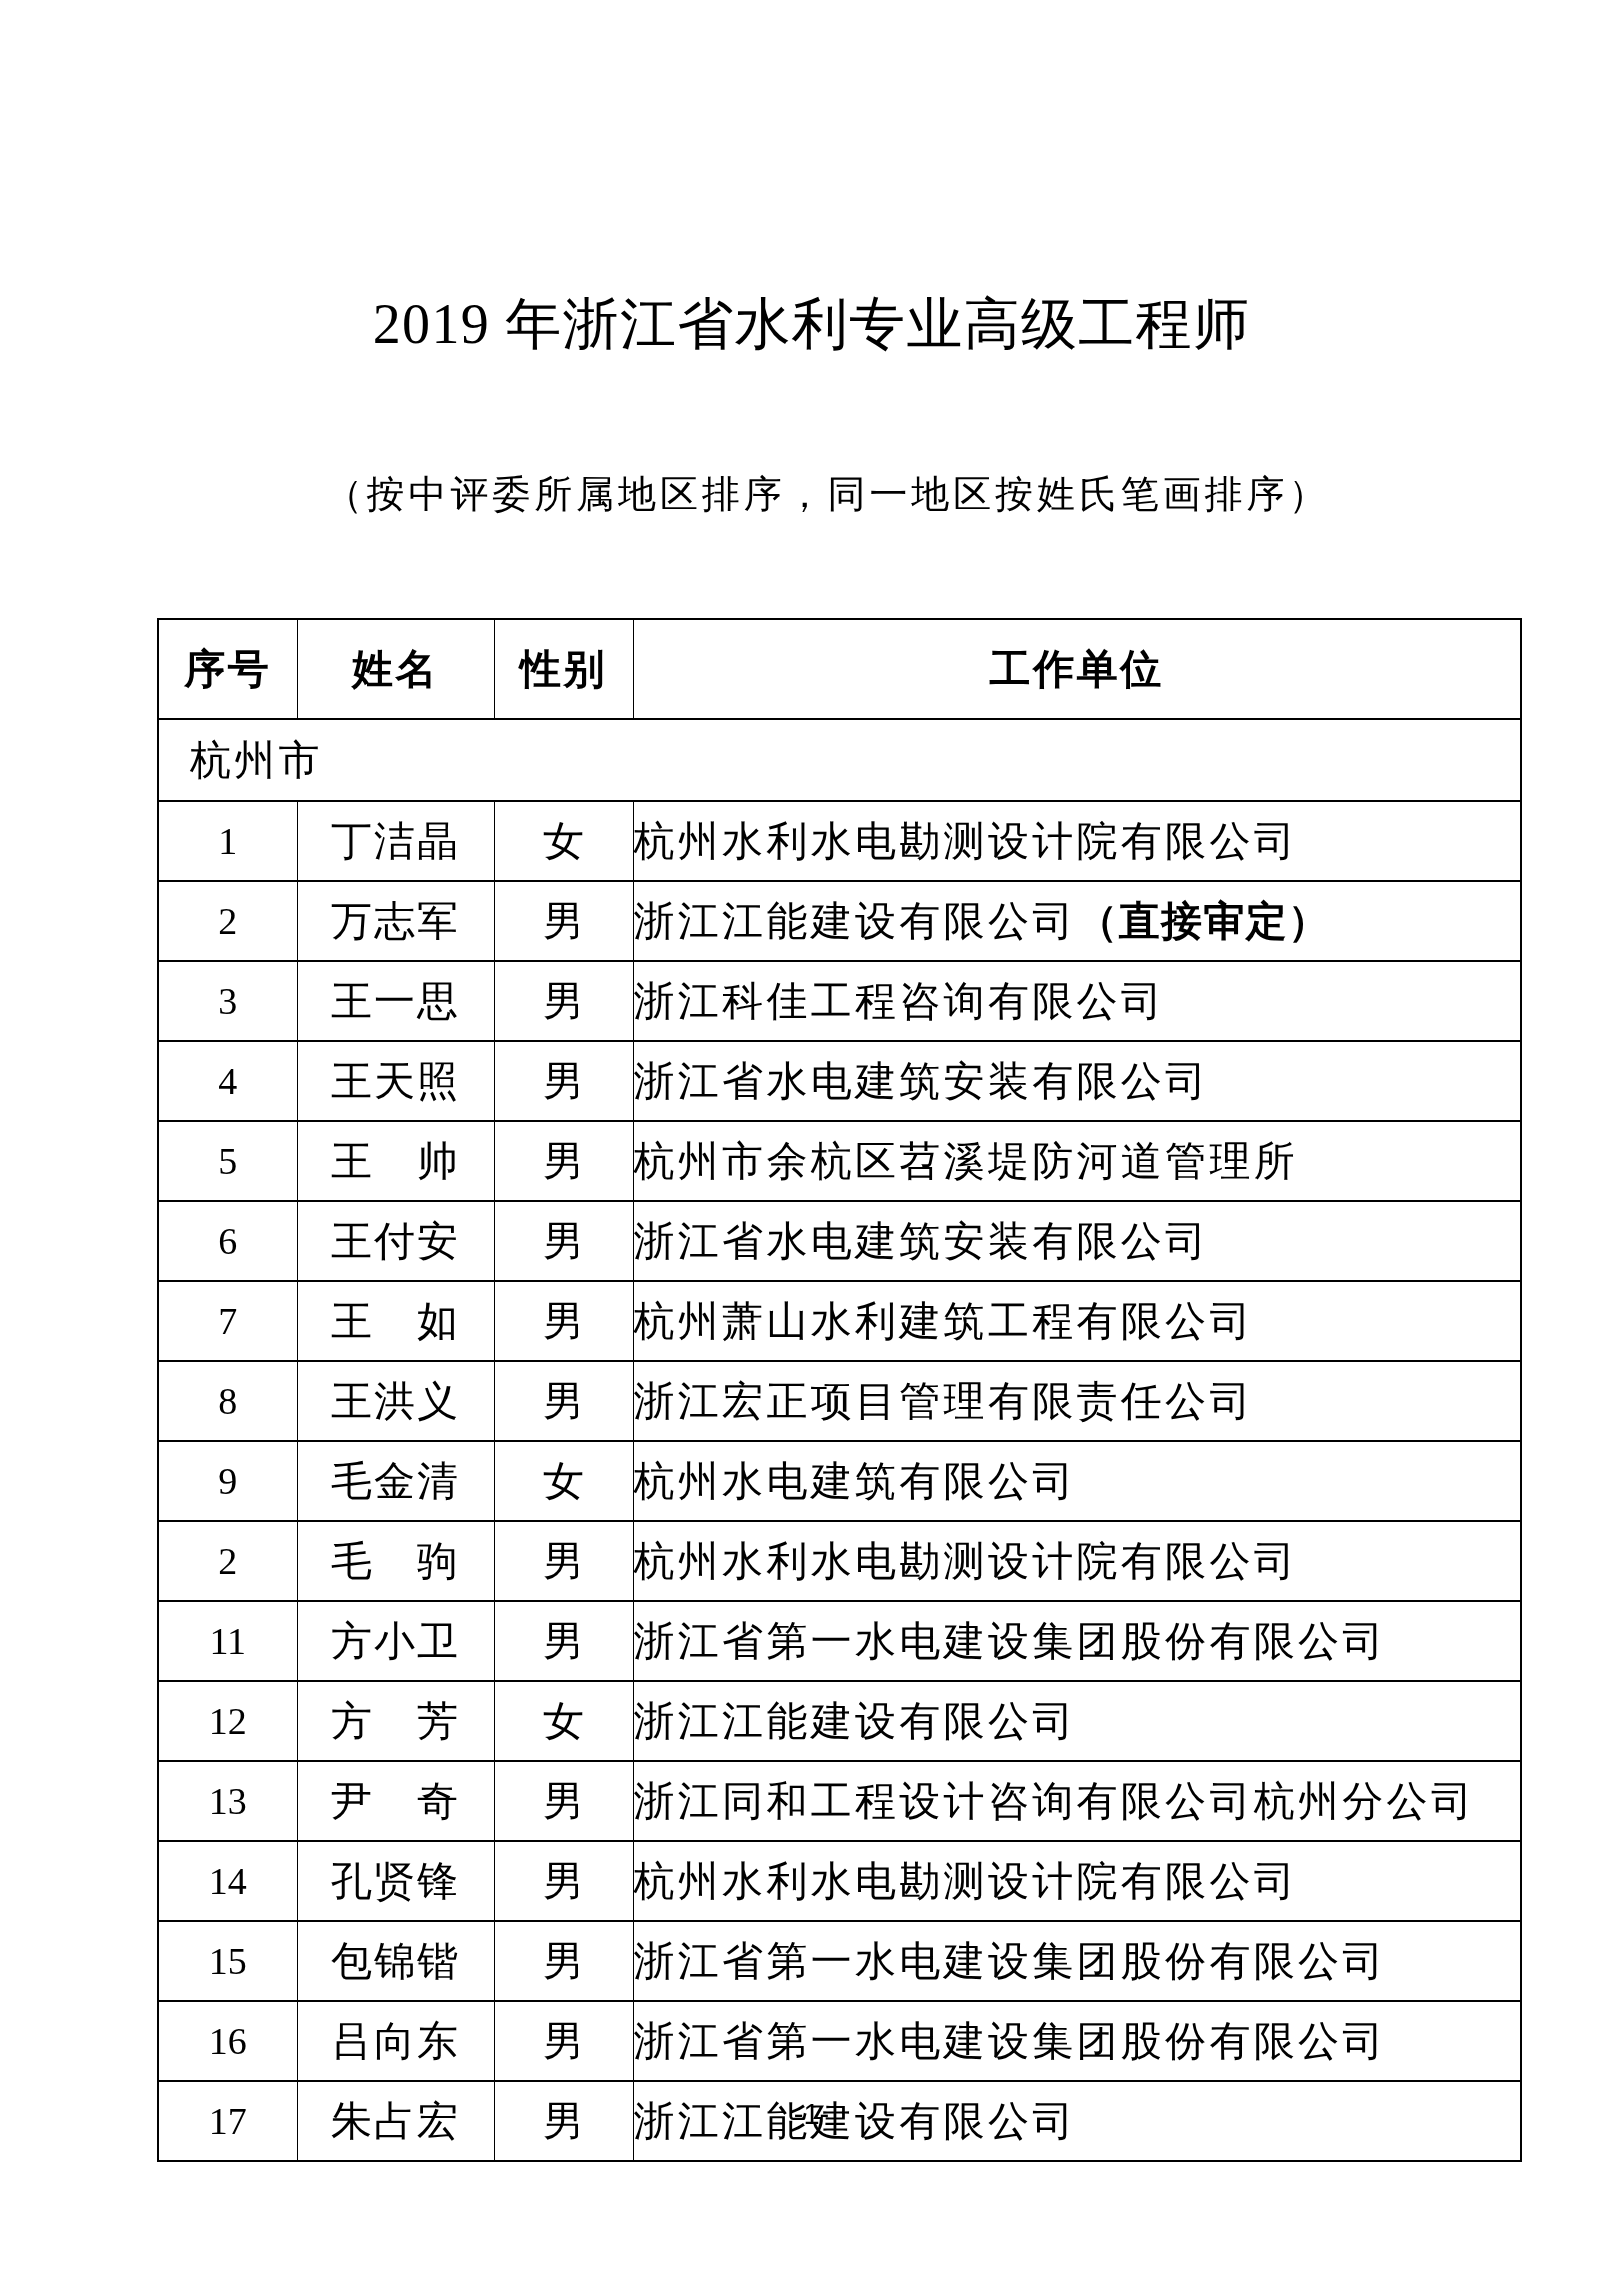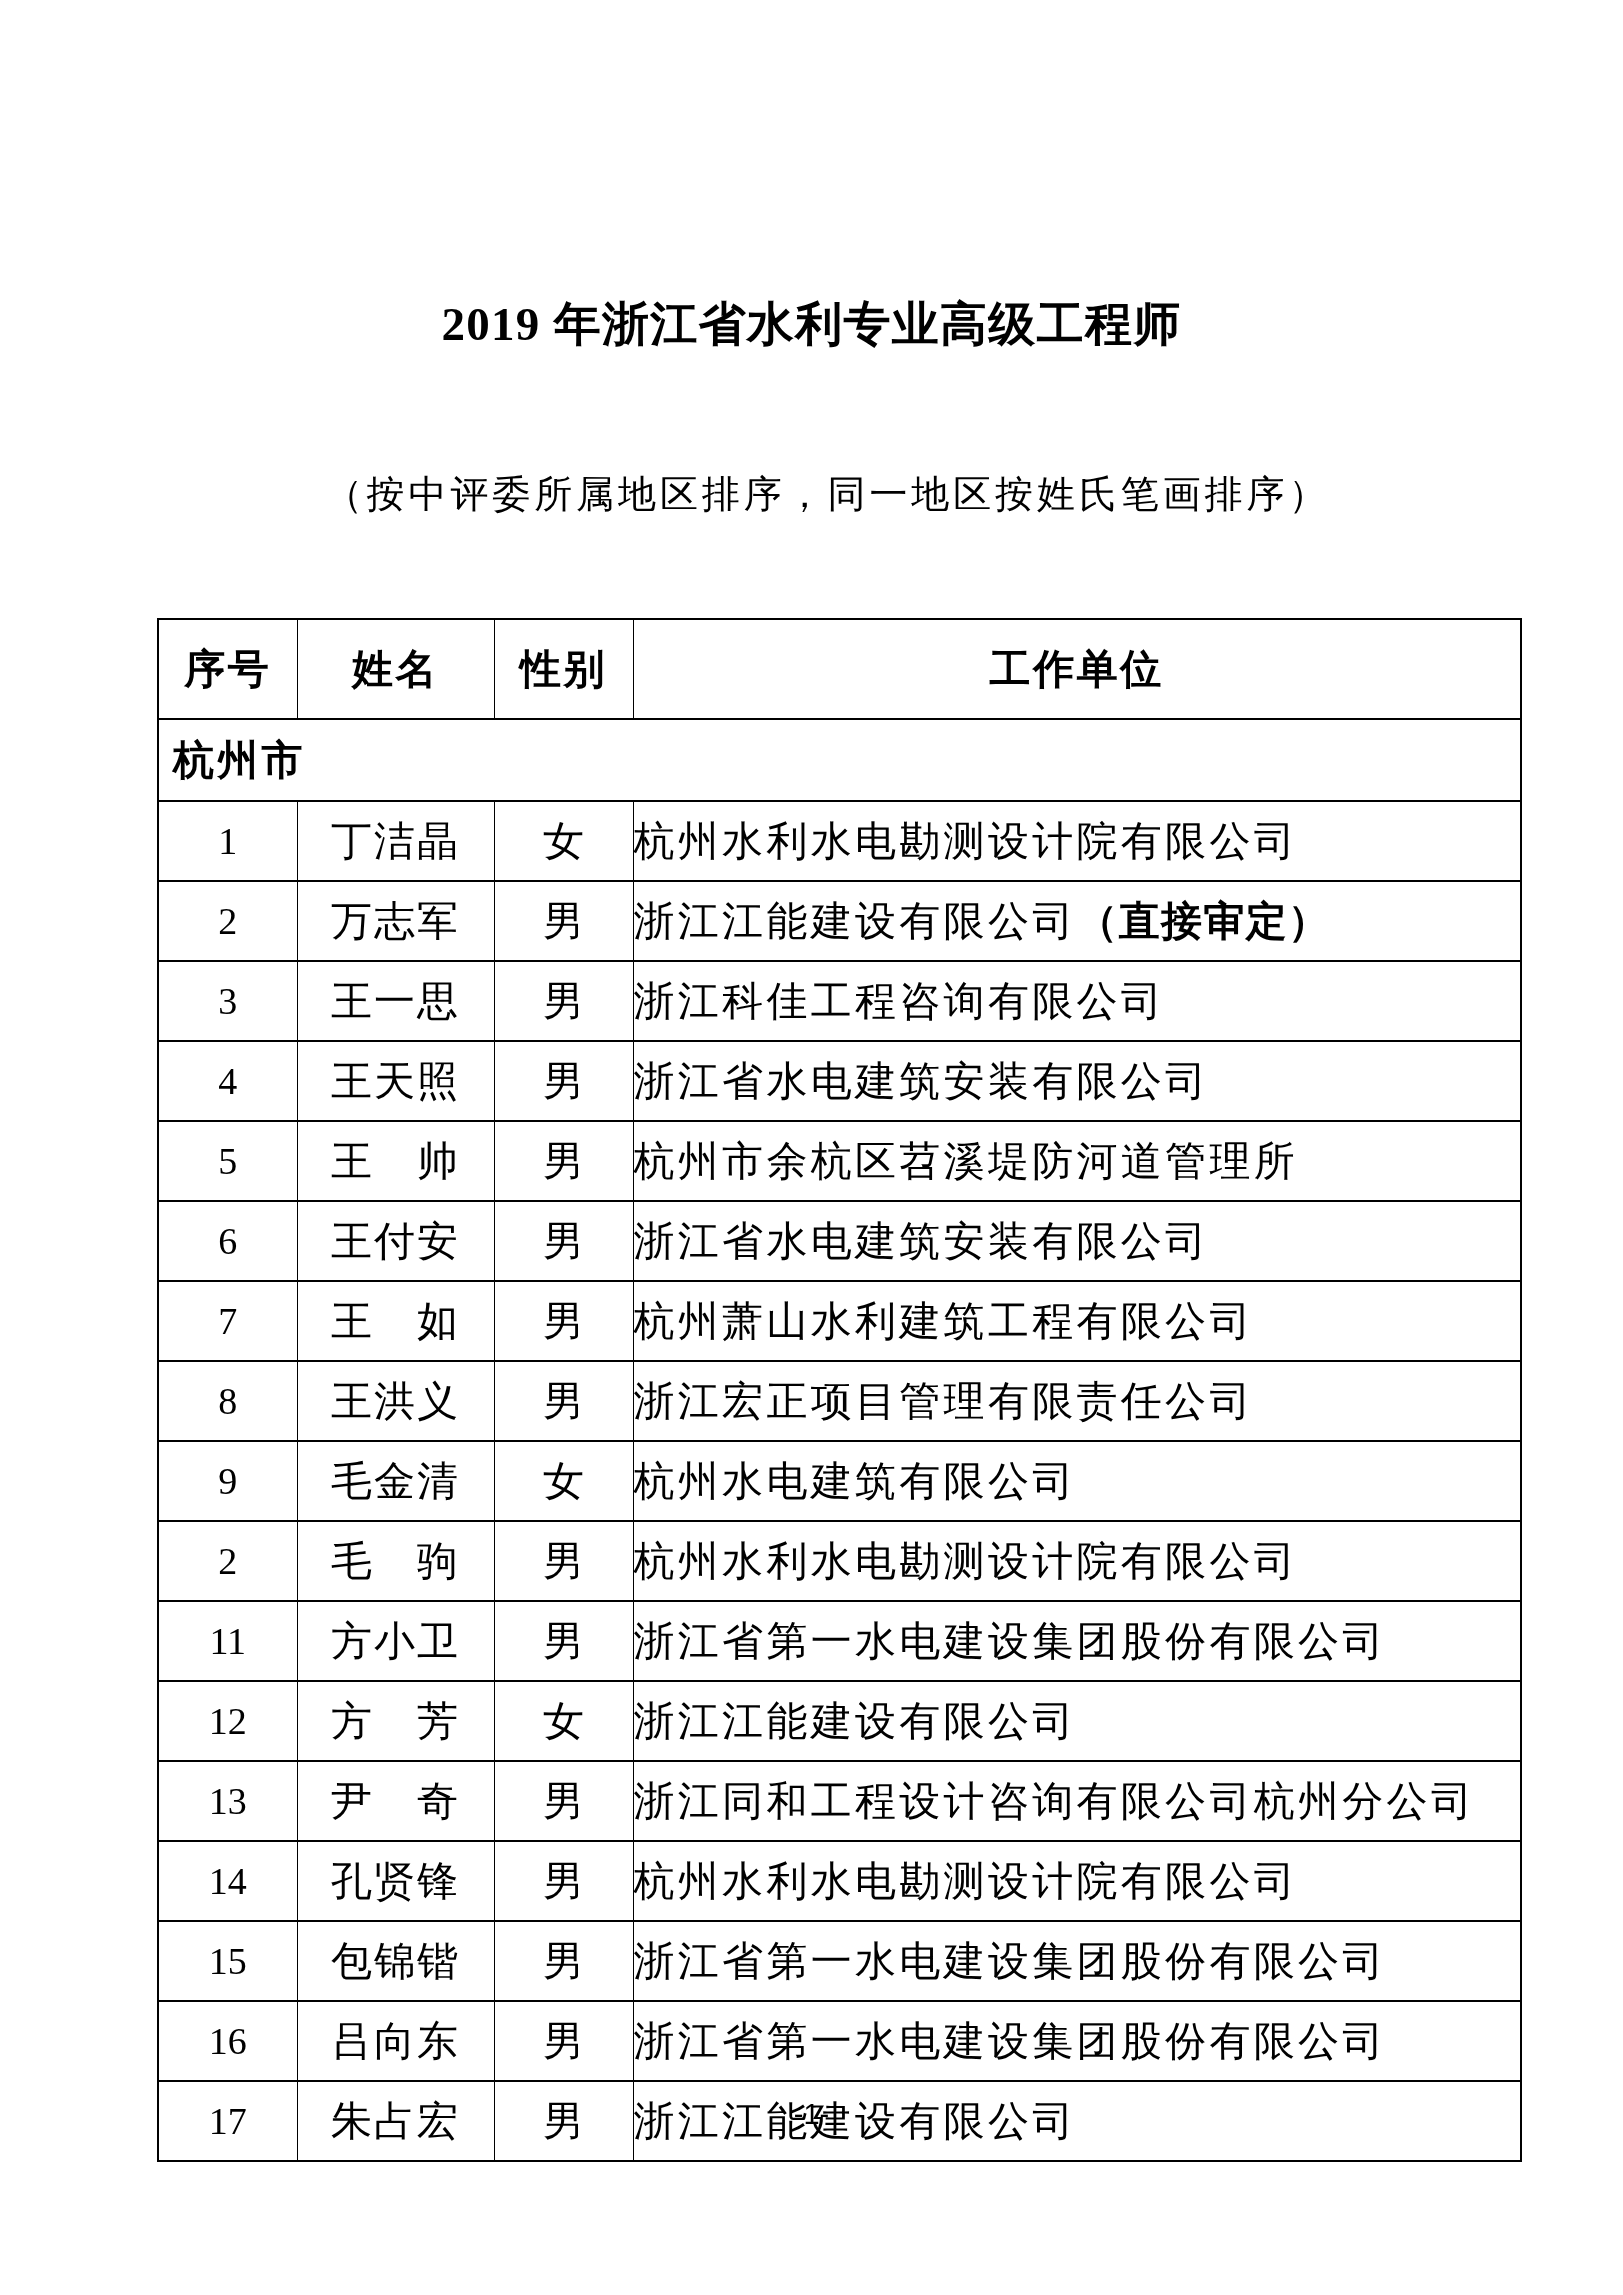--- a/index.html
+++ b/index.html
@@ -16,22 +16,22 @@
     font-family: "Liberation Serif", serif;
     overflow: hidden;
   }
   .title-line1 {
     position: absolute;
     top: 288px;
     left: 0;
     width: 100%;
     text-align: center;
     font-family: "Liberation Serif", serif;
-    font-size: 47px;
-    font-weight: 700;
+    font-size: 56px;
+    font-weight: 400;
     line-height: 72px;
     letter-spacing: 1.3px;
     white-space: nowrap;
   }
   .title-line2 {
     position: absolute;
     top: 383px;
     left: 0;
     width: 100%;
     text-align: center;
@@ -79,25 +79,25 @@
     height: 98px;
     font-family: "Liberation Sans", sans-serif;
     font-weight: 700;
     font-size: 41px;
     letter-spacing: 2.6px;
     text-align: center;
   }
   .doc-table tr.section-row td {
     height: 80px;
     font-family: "Liberation Sans", sans-serif;
-    font-weight: 700;
+    font-weight: 400;
     font-size: 41px;
     letter-spacing: 3.3px;
     text-align: left;
-    padding-left: 14px;
+    padding-left: 31px;
   }
   .doc-table tr.data-row td {
     height: 78px;
   }
   .col-index   { width: 139px; }
   .col-name    { width: 197px; }
   .col-gender  { width: 139px; }
   .col-employer{ width: 888px; }
   .cell-index {
     text-align: center;

